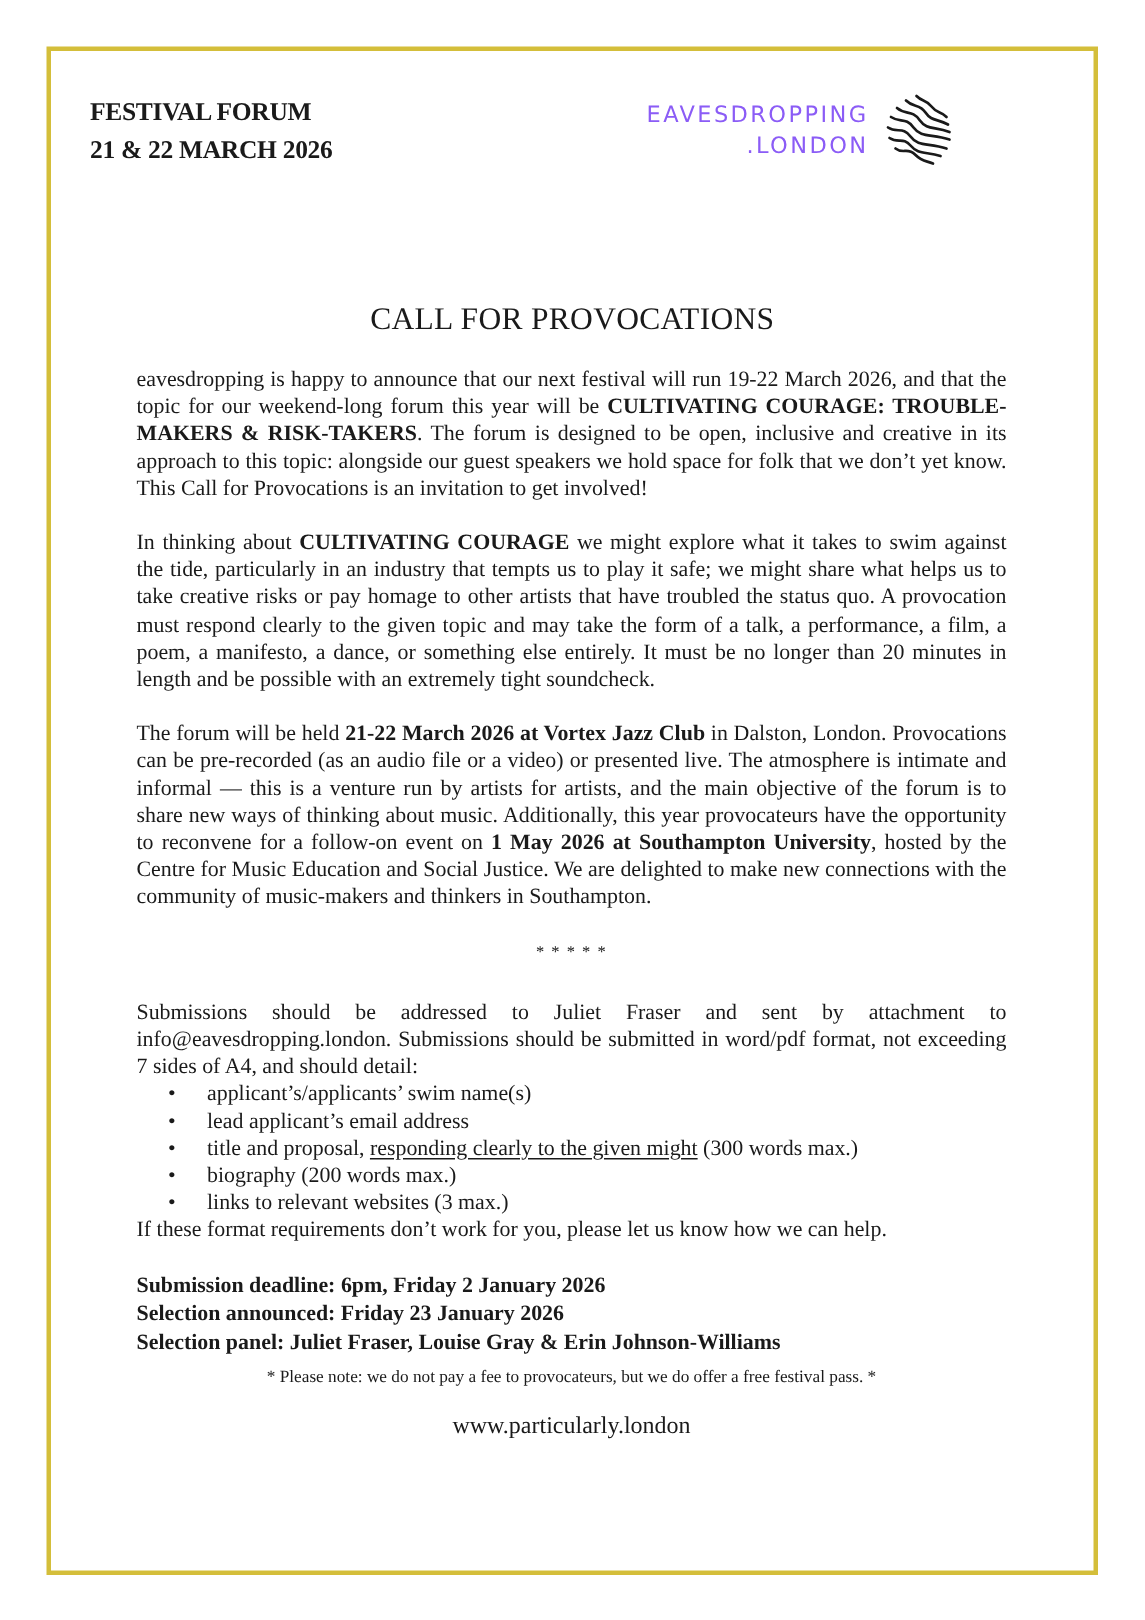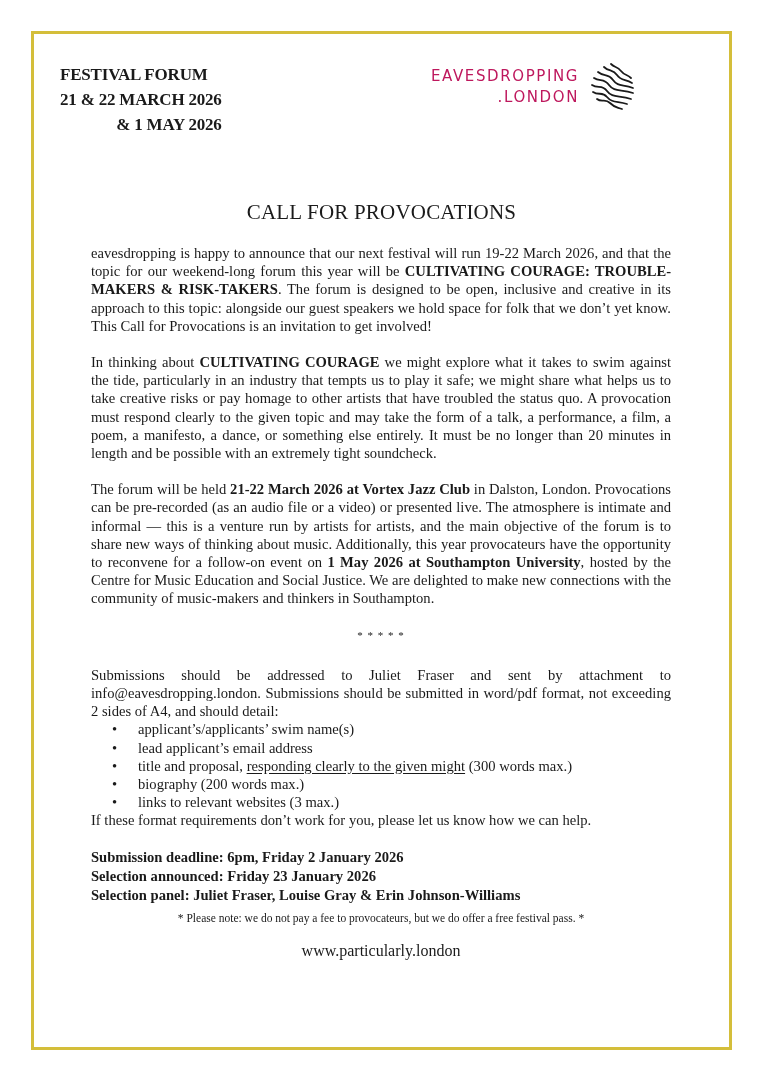--- a/index.html
+++ b/index.html
@@ -49,21 +49,21 @@
     top: 0;
     display: flex;
     align-items: center;
   }
   .logo-text {
     font-family: "DejaVu Sans", "Liberation Sans", sans-serif;
     font-size: 15px;
     letter-spacing: 1.6px;
     text-align: right;
     line-height: 21px;
-    color: #be185d;
+    color: #8b5cf6;
     margin-right: 10px;
   }
   .logo-icon svg { display: block; }
 
   .title {
     position: absolute;
     left: 60px;
     top: 200px;
     width: 643px;
     text-align: center;
@@ -126,21 +126,20 @@
 </style>
 </head>
 <body>
 
 <div class="frame"></div>
 
 <div class="header">
   <div class="festival-block">
     <div>FESTIVAL FORUM</div>
     <div>21 &amp; 22 MARCH 2026</div>
-    <div class="right-line">&amp; 1 MAY 2026</div>
   </div>
   <div class="logo">
     <div class="logo-text">
       <div>EAVESDROPPING</div>
       <div>.LONDON</div>
     </div>
     <div class="logo-icon">
       <svg width="46" height="50" viewBox="0 0 46 50" fill="none" stroke="#1a1a1a" stroke-width="1.8" stroke-linecap="round">
         <path d="M22 2 C26 6, 28 4, 32 9 S 38 12, 42 16"></path>
         <path d="M15 5 C20 10, 24 7, 28 13 S 36 17, 43 21"></path>
@@ -159,21 +158,21 @@
 <div class="content">
   <p><span>eavesdropping is happy to announce that our next festival will run 19-22 March 2026, and that the topic for our weekend-long forum this year will be </span><b>CULTIVATING COURAGE: TROUBLE-MAKERS &amp; RISK-TAKERS</b><span>. The forum is designed to be open, inclusive and creative in its approach to this topic: alongside our guest speakers we hold space for folk that we don’t yet know. This Call for Provocations is an invitation to get involved!</span></p>
 
   <p><span>In thinking about </span><b>CULTIVATING COURAGE</b><span> we might explore what it takes to swim against the tide, particularly in an industry that tempts us to play it safe; we might share what helps us to take creative risks or pay homage to other artists that have troubled the status quo. A provocation must respond clearly to the given topic and may take the form of a talk, a performance, a film, a poem, a manifesto, a dance, or something else entirely. It must be no longer than 20 minutes in length and be possible with an extremely tight soundcheck.</span></p>
 
   <p><span>The forum will be held </span><b>21-22 March 2026 at Vortex Jazz Club</b><span> in Dalston, London. Provocations can be pre-recorded (as an audio file or a video) or presented live. The atmosphere is intimate and informal — this is a venture run by artists for artists, and the main objective of the forum is to share new ways of thinking about music. Additionally, this year provocateurs have the opportunity to reconvene for a follow-on event on </span><b>1 May 2026 at Southampton University</b><span>, hosted by the Centre for Music Education and Social Justice. We are delighted to make new connections with the community of music-makers and thinkers in Southampton.</span></p>
 
   <div class="stars">* * * * *</div>
 
   <div class="submissions">
-    <p style="text-align:justify;">Submissions should be addressed to Juliet Fraser and sent by attachment to info@eavesdropping.london. Submissions should be submitted in word/pdf format, not exceeding 2 sides of A4, and should detail:</p>
+    <p style="text-align:justify;">Submissions should be addressed to Juliet Fraser and sent by attachment to info@eavesdropping.london. Submissions should be submitted in word/pdf format, not exceeding 7 sides of A4, and should detail:</p>
     <ul class="bullet-list">
       <li>applicant’s/applicants’ swim name(s)</li>
       <li>lead applicant’s email address</li>
       <li><span>title and proposal, </span><span class="underlined">responding clearly to the given might</span><span> (300 words max.)</span></li>
       <li>biography (200 words max.)</li>
       <li>links to relevant websites (3 max.)</li>
     </ul>
     <p class="after-list" style="margin-bottom:18px;">If these format requirements don’t work for you, please let us know how we can help.</p>
   </div>
 

